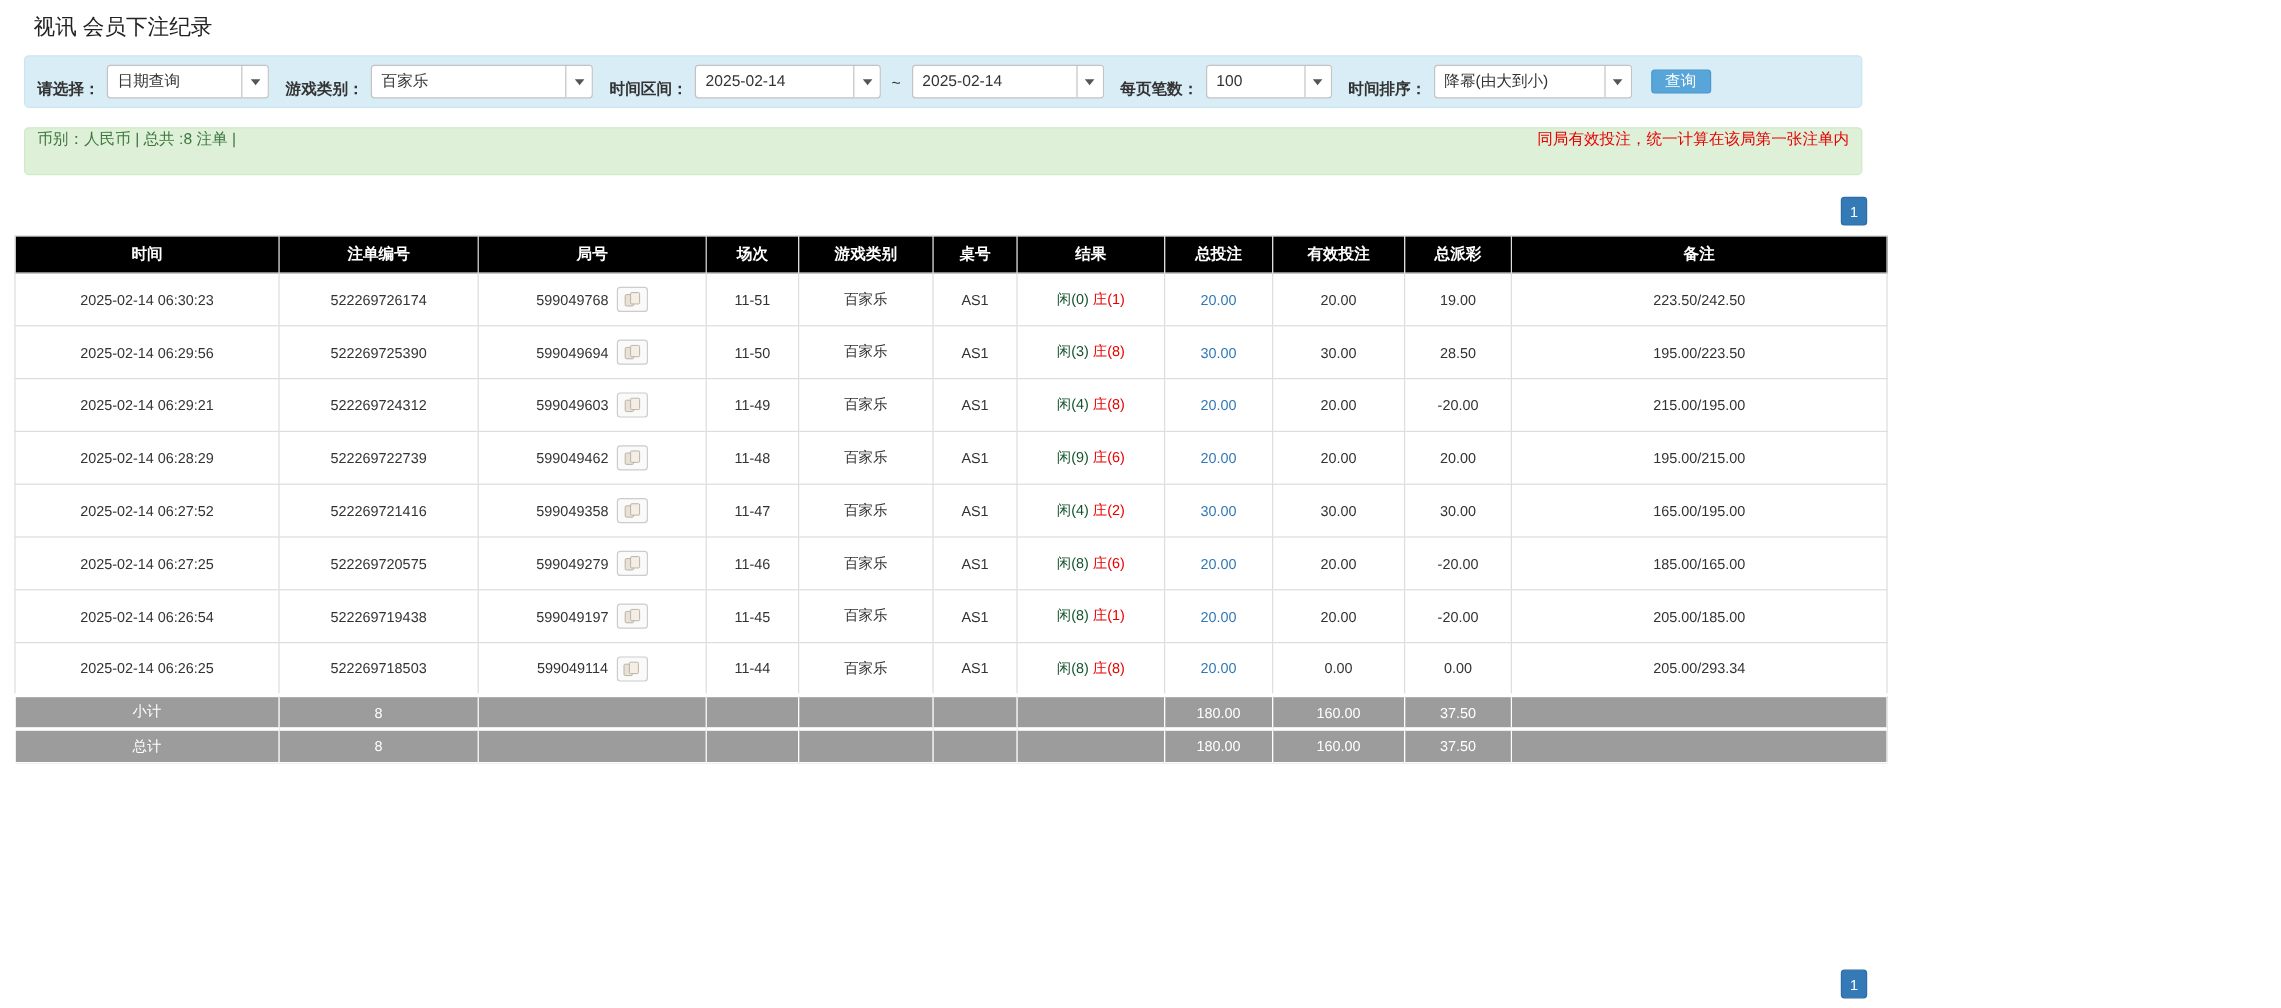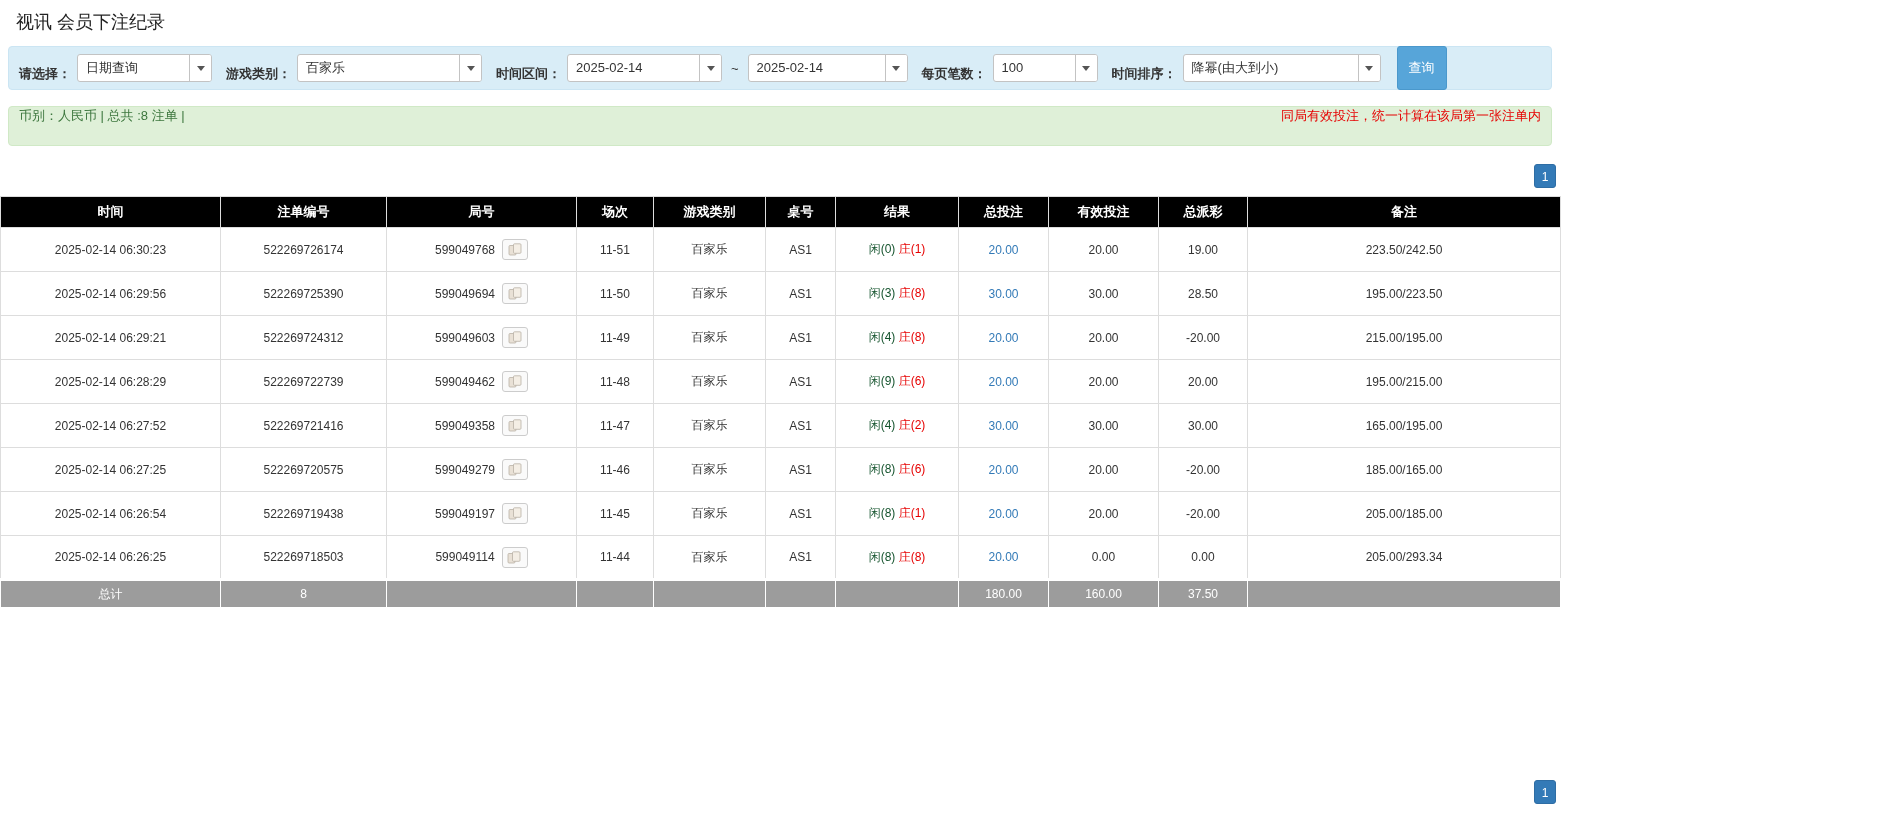--- a/index.html
+++ b/index.html
@@ -1,43 +1,43 @@
 <!DOCTYPE html>
 <html><head>
 <meta charset="utf-8">
 <style>
   * { box-sizing: border-box; }
   html,body { margin:0; padding:0; }
   body {
     width:1901px; height:840px; overflow:hidden; background:#fff;
     font-family:"Liberation Sans","DejaVu Sans",sans-serif; color:#333;
   }
-  .container { width:1560px; }
+  .container { width:1560px;padding-left:12px; }
 
   .page-title { font-size:18px; font-weight:normal; color:#222; margin:10px 0 12px 16px; }
 
   
   .filter-bar {
     margin:0 8px; background:#d9edf7; border:1px solid #cbe5f3; border-radius:4px;
     padding:7px 8px; display:flex; align-items:center; gap:6px; height:44px;
   }
   .flabel { font-weight:bold; font-size:13px; color:#333; white-space:nowrap; margin-left:8px;margin-top:12px; }
   .flabel.first { margin-left:2px; }
   .combo {
     display:flex; height:28px; background:#fff; border:1px solid #c3c3c3;
     border-radius:3px; overflow:hidden; cursor:pointer;
   }
   .combo-text { flex:1; padding:0 8px; line-height:26px; font-size:13px; color:#333; white-space:nowrap; overflow:hidden; }
   .combo-arrow { width:22px; border-left:1px solid #c3c3c3; display:flex; align-items:center; justify-content:center; background:#fff; }
   .combo-arrow::after { content:""; width:0; height:0; border-left:4px solid transparent; border-right:4px solid transparent; border-top:5px solid #555; }
   .c1 { width:135px; } .c2 { width:185px; } .c3 { width:155px; }
-  .c4 { width:160px; } .c5 { width:105px; } .c6 { width:198px;justify-content:center; }
+  .c4 { width:160px; } .c5 { width:105px; } .c6 { width:165px;justify-content:center; }
   .tilde { font-size:13px; color:#333; padding:0 3px; }
   .search-btn {
-    margin-left:10px; height:44px; padding:0 11px; background:#57a5d9; color:#fff;
+    margin-left:10px; height:20px; padding:0 11px; background:#57a5d9; color:#fff;
     border:1px solid #4a98cc; border-radius:3px; font-size:13px; cursor:pointer;
   }
 
   
   .summary-bar {
     margin:16px 8px 0; background:#dff0d8; border:1px solid #d0e9c6; border-radius:4px;
     padding:0 10px; height:40px; display:flex; justify-content:space-between; align-items:flex-start; font-size:13px;
   }
   .summary-left { color:#3c763d; }
   .summary-right { color:#e60000; }
@@ -388,20 +388,33 @@
     <td>
       <span class="bet-link">20.00</span>
     </td>
     <td>0.00</td>
     <td>0.00</td>
     <td>205.00/293.34</td>
   </tr>
 </tbody>
     <tfoot>
       <tr>
+        <td>小计</td>
+        <td>8</td>
+        <td></td>
+          <td></td>
+          <td></td>
+          <td></td>
+          <td></td>
+        <td>180.00</td>
+        <td>160.00</td>
+        <td>37.50</td>
+        <td></td>
+      </tr>
+      <tr>
         <td>总计</td>
         <td>8</td>
         <td></td>
           <td></td>
           <td></td>
           <td></td>
           <td></td>
         <td>180.00</td>
         <td>160.00</td>
         <td>37.50</td>

